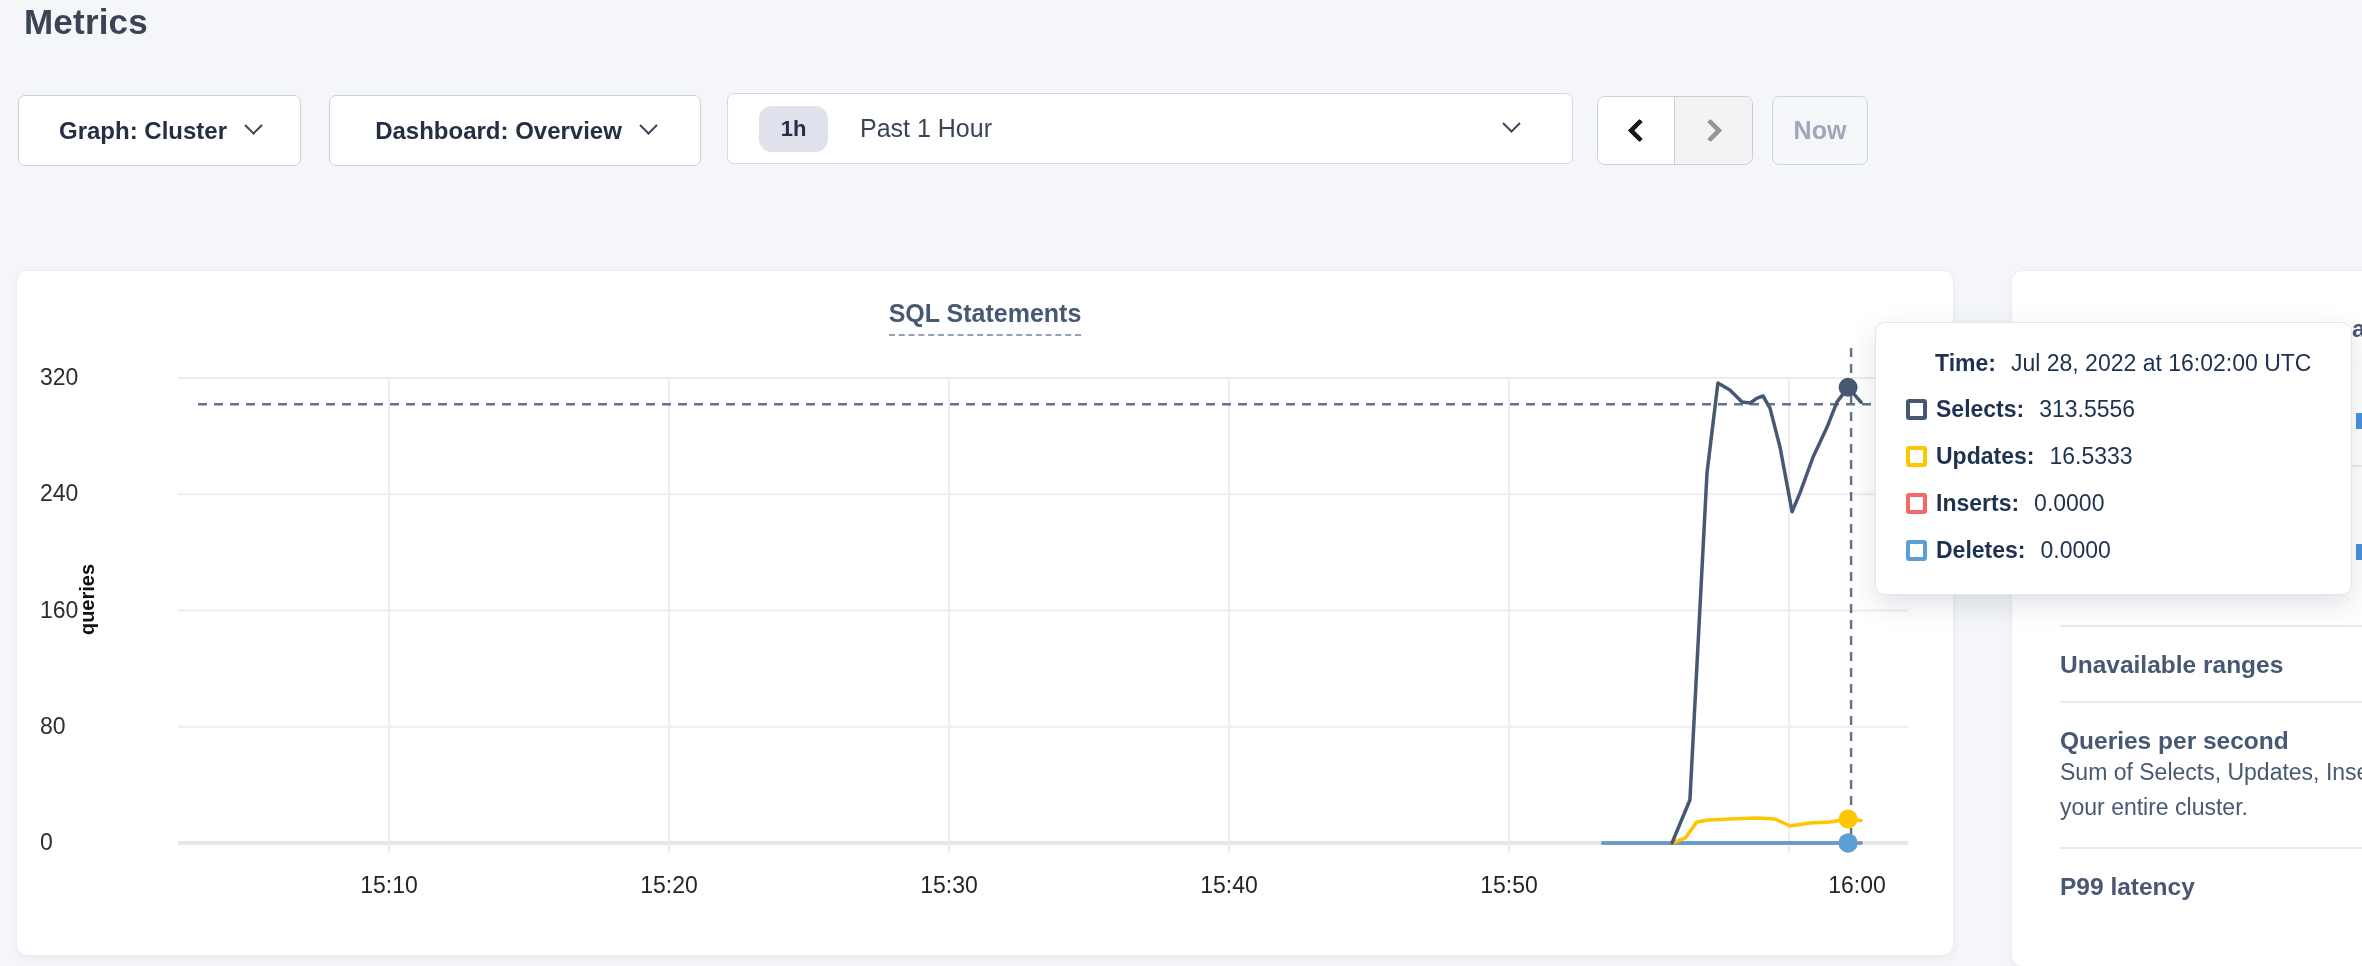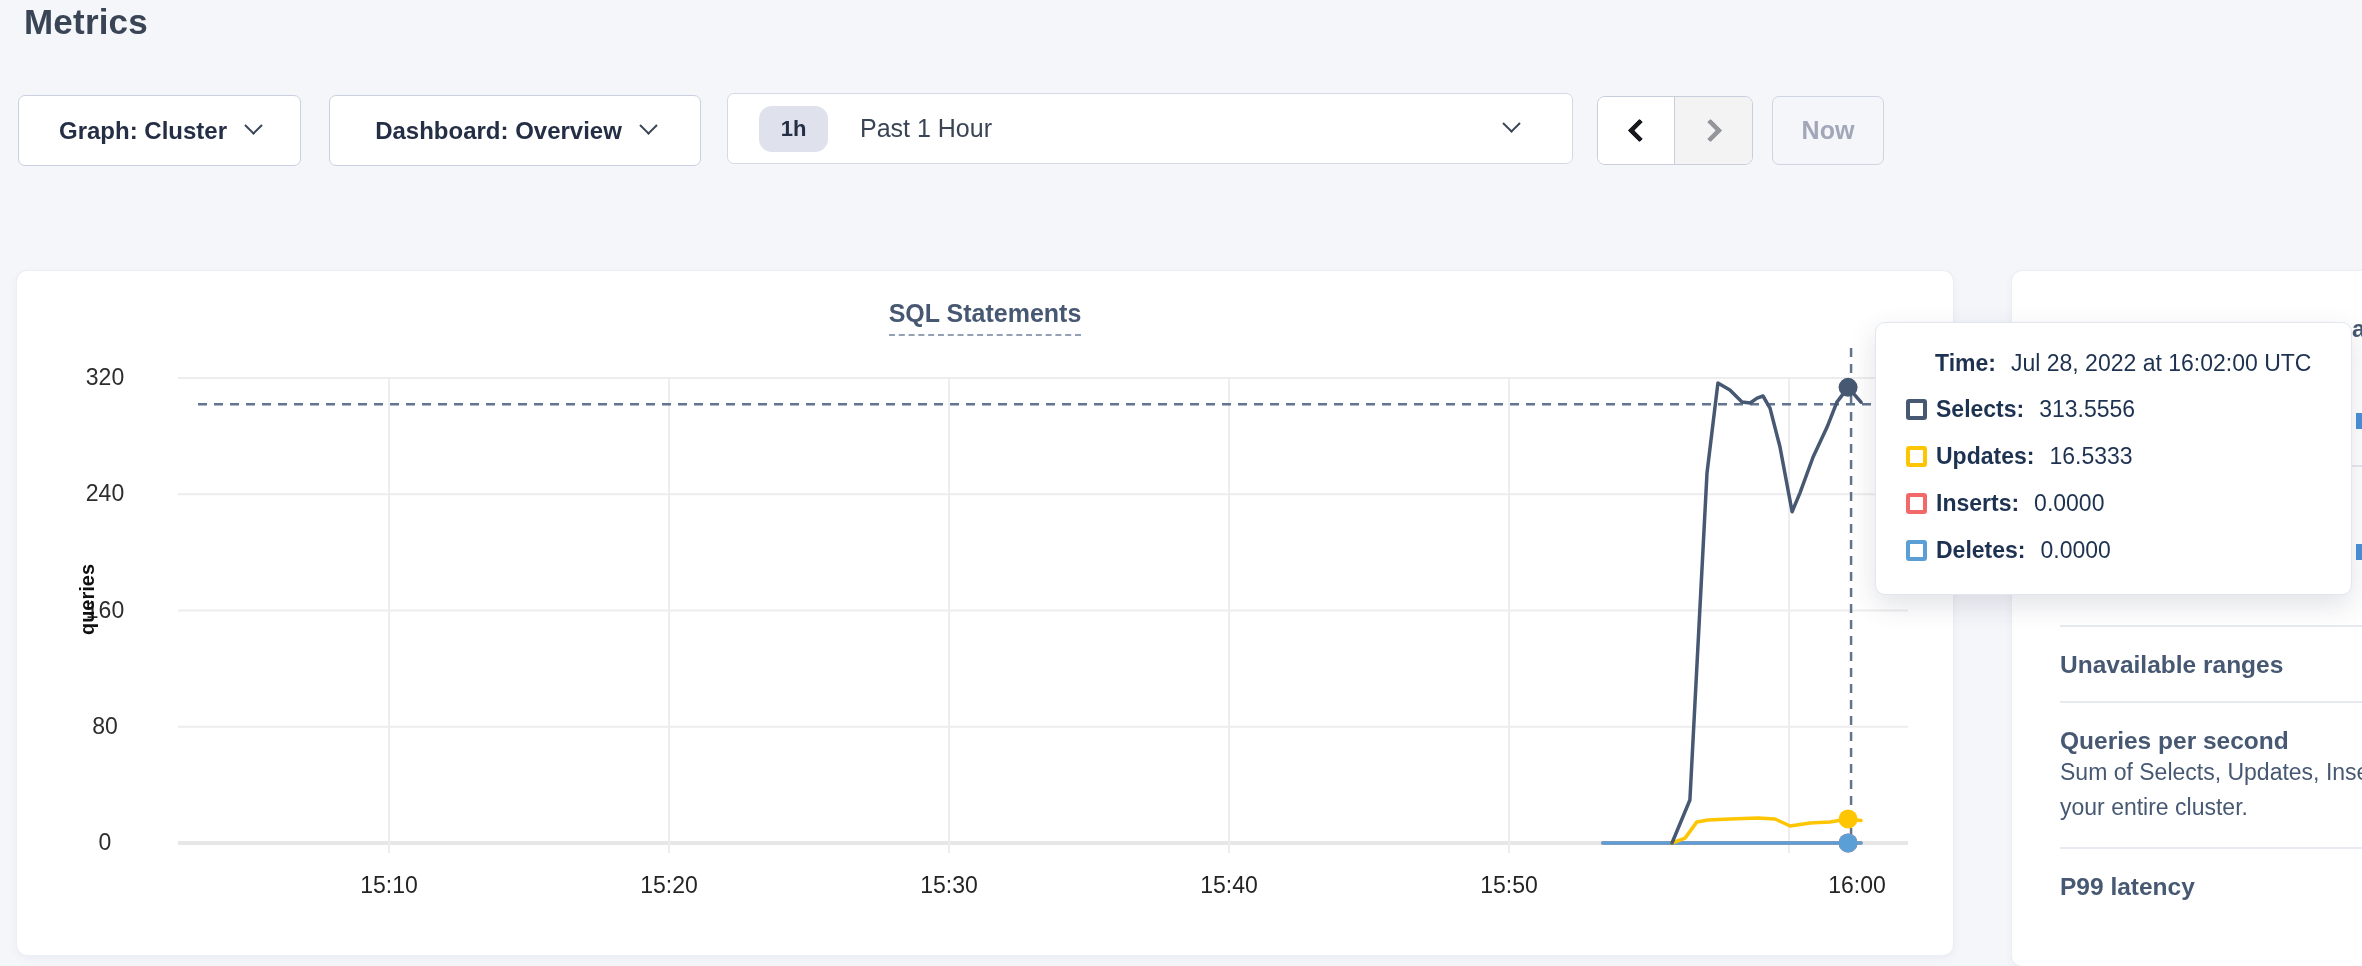--- a/index.html
+++ b/index.html
@@ -27,32 +27,32 @@
 
   #pager { position:absolute; left:1597px; top:96px; width:156px; height:69px; border:1.5px solid #c9cedd;
            border-radius:8px; display:flex; overflow:hidden; background:#fff; }
   .pager-cell { width:50%; height:100%; display:flex; align-items:center; justify-content:center; cursor:pointer; }
   .pager-prev { background:#fff; border-right:1.5px solid #c9cedd; }
   .pager-next { background:#f3f3f4; }
   .chev-left  { width:17px; height:17px; border-left:5px solid #17191e; border-bottom:5px solid #17191e;
                 transform:rotate(45deg); border-radius:2px; margin-left:6px; }
   .chev-right { width:17px; height:17px; border-right:5px solid #94969c; border-bottom:5px solid #94969c;
                 transform:rotate(-45deg); border-radius:2px; margin-right:6px; }
-  #now-btn { position:absolute; left:1772px; top:96px; width:112px; height:69px; background:transparent;
+  #now-btn { position:absolute; left:1772px; top:96px; width:96px; height:69px; background:transparent;
              border:1.5px solid #cfd4e2; border-radius:7px; display:flex; align-items:center; justify-content:center;
              font-size:25px; font-weight:600; color:#a1a7b9; }
 
   
   #chart-card { position:absolute; left:17px; top:271px; width:1936px; height:684px; background:#fff;
                 border-radius:10px; box-shadow:0 0 0 1px #ecEEf5, 0 3px 10px rgba(50,60,90,.06); }
   .chart-title-wrap { position:absolute; left:0; top:28px; width:100%; text-align:center; }
   .chart-title { display:inline-block; font-size:25px; font-weight:700; color:#475872;
                  padding-bottom:6px; border-bottom:2.5px dashed #94a0b3; cursor:help; }
   #plot-svg { position:absolute; left:0; top:0; }
-  .ytick { position:absolute; width:130px; text-align:center; font-size:23px; color:#2d2d2d; }
+  .ytick { position:absolute; width:130px; text-align:left; font-size:23px; color:#2d2d2d; }
   .xtick { position:absolute; width:140px; text-align:center; font-size:23px; color:#242424; }
   .ylabel { position:absolute; left:-10px; top:317px; width:160px; text-align:center;
             transform:rotate(-90deg); font-size:20px; font-weight:700; color:#101010; }
 
   
   #tooltip { position:absolute; left:1875px; top:322px; width:477px; height:273px; background:#fff;
              border:1px solid #e3e6ef; border-radius:10px; box-shadow:0 10px 28px rgba(40,50,80,.14);
              padding:27px 0 0 30px; z-index:20; }
   .tt-time { margin-left:29px; margin-bottom:9px; font-size:23px; color:#1d3150; display:flex; gap:15px; align-items:baseline; white-space:nowrap; }
   .tt-time b { font-weight:700; }

